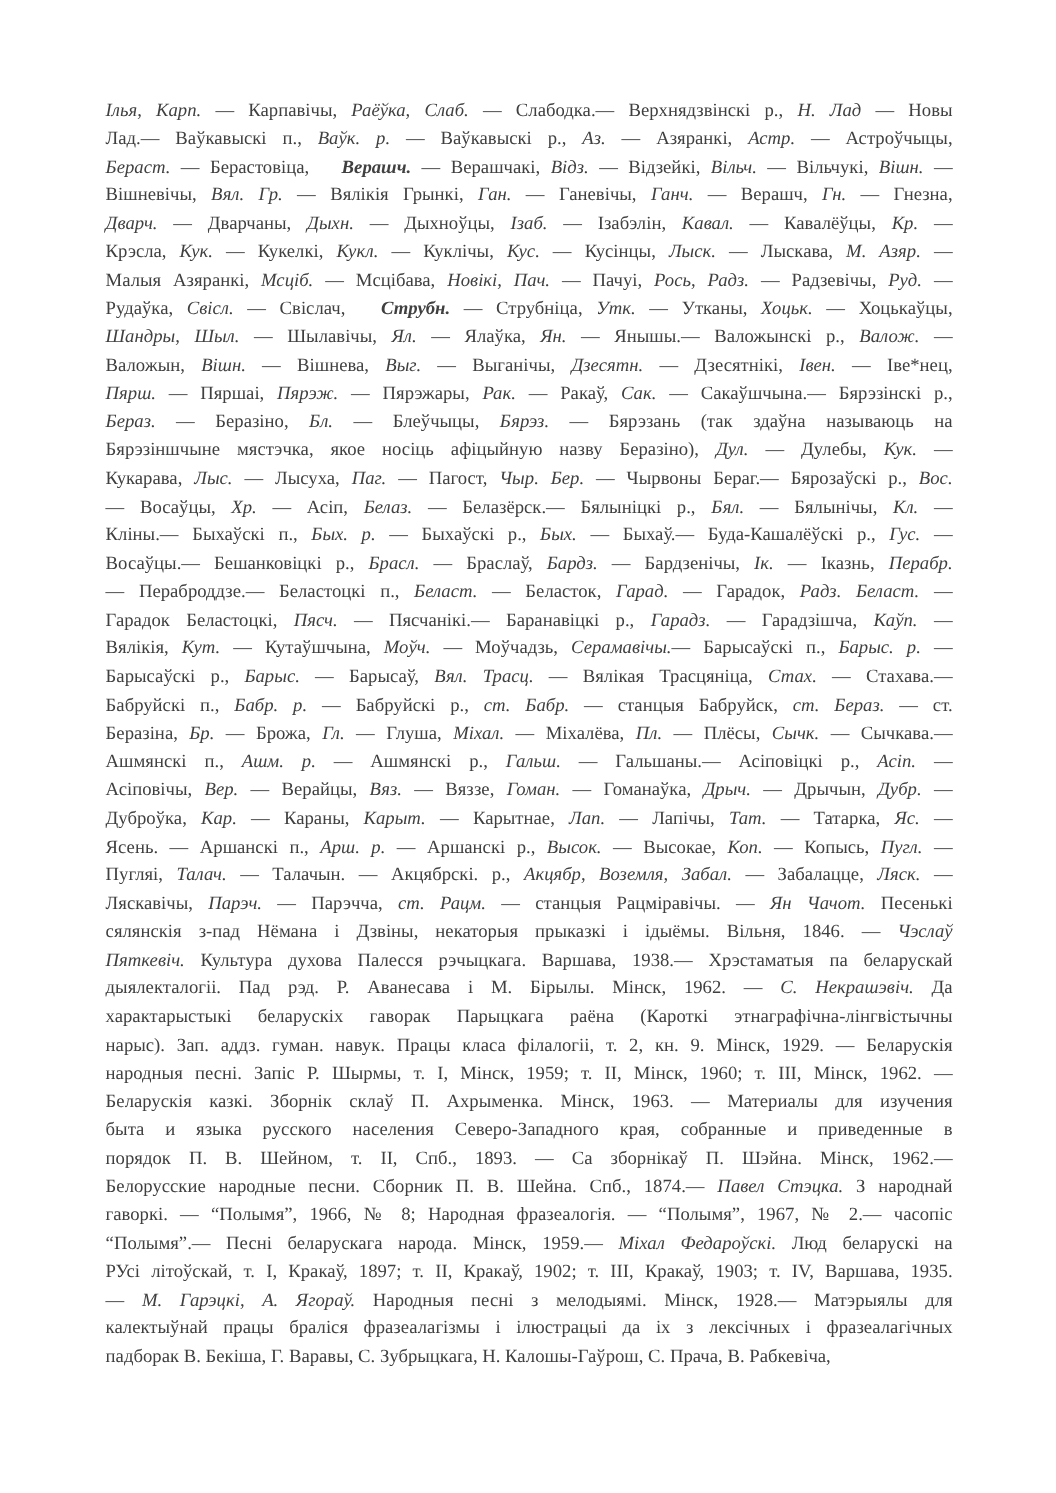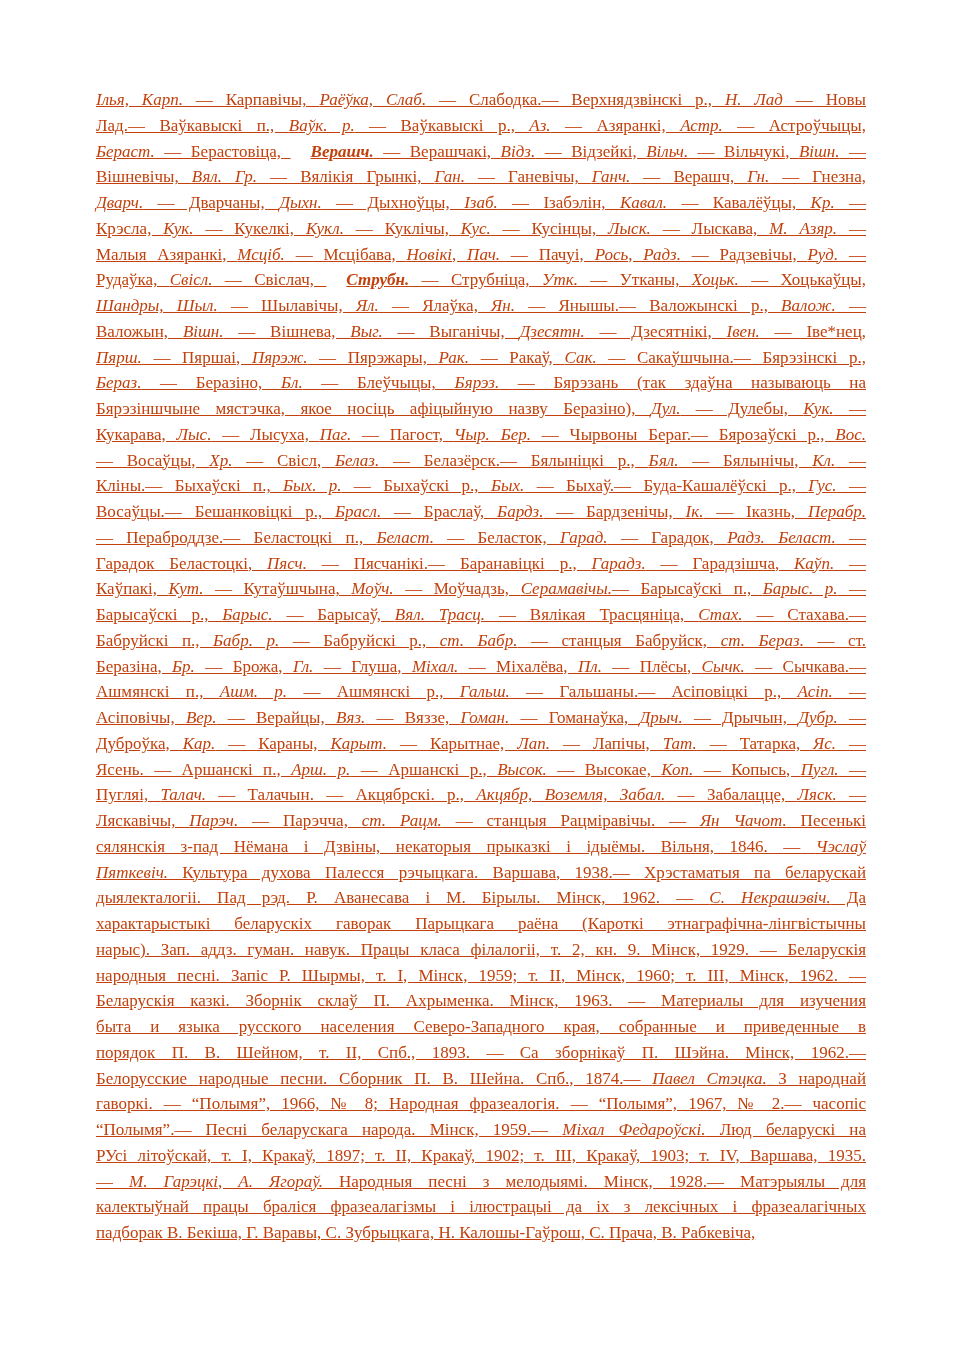--- a/index.html
+++ b/index.html
@@ -15,22 +15,21 @@
     overflow: hidden;
   }
   .text-block {
     position: absolute;
     left: 96px;
     top: 87px;
     width: 770px;
     font-family: "Liberation Serif", "DejaVu Serif", serif;
     font-size: 17px;
     line-height: 25.75px;
-    color: #c2410c;
-    text-decoration: underline;
+    color: #404040;
   }
   .line {
     text-align: justify;
     text-align-last: justify;
     white-space: normal;
   }
   .line.no-just {
     text-align: left;
     text-align-last: left;
   }
@@ -50,26 +49,26 @@
       <div class="line"><span class="it">Дварч.</span><span class="rm"> — Дварчаны, </span><span class="it">Дыхн.</span><span class="rm"> — Дыхноўцы, </span><span class="it">Ізаб.</span><span class="rm"> — Ізабэлін, </span><span class="it">Кавал.</span><span class="rm"> — Кавалёўцы, </span><span class="it">Кр.</span><span class="rm"> —</span></div>
       <div class="line"><span class="rm">Крэсла, </span><span class="it">Кук.</span><span class="rm"> — Кукелкі, </span><span class="it">Кукл.</span><span class="rm"> — Куклічы, </span><span class="it">Кус.</span><span class="rm"> — Кусінцы, </span><span class="it">Лыск.</span><span class="rm"> — Лыскава, </span><span class="it">М. Азяр.</span><span class="rm"> —</span></div>
       <div class="line"><span class="rm">Малыя Азяранкі, </span><span class="it">Мсціб.</span><span class="rm"> — Мсцібава, </span><span class="it">Новікі, Пач.</span><span class="rm"> — Пачуі, </span><span class="it">Рось, Радз.</span><span class="rm"> — Радзевічы, </span><span class="it">Руд.</span><span class="rm"> —</span></div>
       <div class="line"><span class="rm">Рудаўка, </span><span class="it">Свісл.</span><span class="rm"> — Свіслач, </span><span class="bit">Струбн.</span><span class="rm"> — Струбніца, </span><span class="it">Утк.</span><span class="rm"> — Утканы, </span><span class="it">Хоцьк.</span><span class="rm"> — Хоцькаўцы,</span></div>
       <div class="line"><span class="it">Шандры, Шыл.</span><span class="rm"> — Шылавічы, </span><span class="it">Ял.</span><span class="rm"> — Ялаўка, </span><span class="it">Ян.</span><span class="rm"> — Янышы.— Валожынскі р., </span><span class="it">Валож.</span><span class="rm"> —</span></div>
       <div class="line"><span class="rm">Валожын, </span><span class="it">Вішн.</span><span class="rm"> — Вішнева, </span><span class="it">Выг.</span><span class="rm"> — Выганічы, </span><span class="it">Дзесятн.</span><span class="rm"> — Дзесятнікі, </span><span class="it">Івен.</span><span class="rm"> — Іве*нец,</span></div>
       <div class="line"><span class="it">Пярш.</span><span class="rm"> — Пяршаі, </span><span class="it">Пярэж.</span><span class="rm"> — Пярэжары, </span><span class="it">Рак.</span><span class="rm"> — Ракаў, </span><span class="it">Сак.</span><span class="rm"> — Сакаўшчына.— Бярэзінскі р.,</span></div>
       <div class="line"><span class="it">Бераз.</span><span class="rm"> — Беразіно, </span><span class="it">Бл.</span><span class="rm"> — Блеўчыцы, </span><span class="it">Бярэз.</span><span class="rm"> — Бярэзань (так здаўна называюць на</span></div>
       <div class="line"><span class="rm">Бярэзіншчыне мястэчка, якое носіць афіцыйную назву Беразіно), </span><span class="it">Дул.</span><span class="rm"> — Дулебы, </span><span class="it">Кук.</span><span class="rm"> —</span></div>
       <div class="line"><span class="rm">Кукарава, </span><span class="it">Лыс.</span><span class="rm"> — Лысуха, </span><span class="it">Паг.</span><span class="rm"> — Пагост, </span><span class="it">Чыр. Бер.</span><span class="rm"> — Чырвоны Бераг.— Бярозаўскі р., </span><span class="it">Вос.</span></div>
-      <div class="line"><span class="rm">— Восаўцы, </span><span class="it">Хр.</span><span class="rm"> — Свісл, </span><span class="it">Белаз.</span><span class="rm"> — Белазёрск.— Бялыніцкі р., </span><span class="it">Бял.</span><span class="rm"> — Бялынічы, </span><span class="it">Кл.</span><span class="rm"> —</span></div>
+      <div class="line"><span class="rm">— Восаўцы, </span><span class="it">Хр.</span><span class="rm"> — Асіп, </span><span class="it">Белаз.</span><span class="rm"> — Белазёрск.— Бялыніцкі р., </span><span class="it">Бял.</span><span class="rm"> — Бялынічы, </span><span class="it">Кл.</span><span class="rm"> —</span></div>
       <div class="line"><span class="rm">Кліны.— Быхаўскі п., </span><span class="it">Бых. р.</span><span class="rm"> — Быхаўскі р., </span><span class="it">Бых.</span><span class="rm"> — Быхаў.— Буда-Кашалёўскі р., </span><span class="it">Гус.</span><span class="rm"> —</span></div>
       <div class="line"><span class="rm">Восаўцы.— Бешанковіцкі р., </span><span class="it">Брасл.</span><span class="rm"> — Браслаў, </span><span class="it">Бардз.</span><span class="rm"> — Бардзенічы, </span><span class="it">Ік.</span><span class="rm"> — Іказнь, </span><span class="it">Перабр.</span></div>
       <div class="line"><span class="rm">— Пераброддзе.— Беластоцкі п., </span><span class="it">Беласт.</span><span class="rm"> — Беласток, </span><span class="it">Гарад.</span><span class="rm"> — Гарадок, </span><span class="it">Радз. Беласт.</span><span class="rm"> —</span></div>
       <div class="line"><span class="rm">Гарадок Беластоцкі, </span><span class="it">Пясч.</span><span class="rm"> — Пясчанікі.— Баранавіцкі р., </span><span class="it">Гарадз.</span><span class="rm"> — Гарадзішча, </span><span class="it">Каўп.</span><span class="rm"> —</span></div>
-      <div class="line"><span class="rm">Каўпакі, </span><span class="it">Кут.</span><span class="rm"> — Кутаўшчына, </span><span class="it">Моўч.</span><span class="rm"> — Моўчадзь, </span><span class="it">Серамавічы.</span><span class="rm">— Барысаўскі п., </span><span class="it">Барыс. р.</span><span class="rm"> —</span></div>
+      <div class="line"><span class="rm">Вялікія, </span><span class="it">Кут.</span><span class="rm"> — Кутаўшчына, </span><span class="it">Моўч.</span><span class="rm"> — Моўчадзь, </span><span class="it">Серамавічы.</span><span class="rm">— Барысаўскі п., </span><span class="it">Барыс. р.</span><span class="rm"> —</span></div>
       <div class="line"><span class="rm">Барысаўскі р., </span><span class="it">Барыс.</span><span class="rm"> — Барысаў, </span><span class="it">Вял. Трасц.</span><span class="rm"> — Вялікая Трасцяніца, </span><span class="it">Стах.</span><span class="rm"> — Стахава.—</span></div>
       <div class="line"><span class="rm">Бабруйскі п., </span><span class="it">Бабр. р.</span><span class="rm"> — Бабруйскі р., </span><span class="it">ст. Бабр.</span><span class="rm"> — станцыя Бабруйск, </span><span class="it">ст. Бераз.</span><span class="rm"> — ст.</span></div>
       <div class="line"><span class="rm">Беразіна, </span><span class="it">Бр.</span><span class="rm"> — Брожа, </span><span class="it">Гл.</span><span class="rm"> — Глуша, </span><span class="it">Міхал.</span><span class="rm"> — Міхалёва, </span><span class="it">Пл.</span><span class="rm"> — Плёсы, </span><span class="it">Сычк.</span><span class="rm"> — Сычкава.—</span></div>
       <div class="line"><span class="rm">Ашмянскі п., </span><span class="it">Ашм. р.</span><span class="rm"> — Ашмянскі р., </span><span class="it">Гальш.</span><span class="rm"> — Гальшаны.— Асіповіцкі р., </span><span class="it">Асіп.</span><span class="rm"> —</span></div>
       <div class="line"><span class="rm">Асіповічы, </span><span class="it">Вер.</span><span class="rm"> — Верайцы, </span><span class="it">Вяз.</span><span class="rm"> — Вяззе, </span><span class="it">Гоман.</span><span class="rm"> — Гоманаўка, </span><span class="it">Дрыч.</span><span class="rm"> — Дрычын, </span><span class="it">Дубр.</span><span class="rm"> —</span></div>
       <div class="line"><span class="rm">Дуброўка, </span><span class="it">Кар.</span><span class="rm"> — Караны, </span><span class="it">Карыт.</span><span class="rm"> — Карытнае, </span><span class="it">Лап.</span><span class="rm"> — Лапічы, </span><span class="it">Тат.</span><span class="rm"> — Татарка, </span><span class="it">Яс.</span><span class="rm"> —</span></div>
       <div class="line"><span class="rm">Ясень. — Аршанскі п., </span><span class="it">Арш. р.</span><span class="rm"> — Аршанскі р., </span><span class="it">Высок.</span><span class="rm"> — Высокае, </span><span class="it">Коп.</span><span class="rm"> — Копысь, </span><span class="it">Пугл.</span><span class="rm"> —</span></div>
       <div class="line"><span class="rm">Пугляі, </span><span class="it">Талач.</span><span class="rm"> — Талачын. — Акцябрскі. р., </span><span class="it">Акцябр, Воземля, Забал.</span><span class="rm"> — Забалацце, </span><span class="it">Ляск.</span><span class="rm"> —</span></div>
       <div class="line"><span class="rm">Ляскавічы, </span><span class="it">Парэч.</span><span class="rm"> — Парэчча, </span><span class="it">ст. Рацм.</span><span class="rm"> — станцыя Рацміравічы. — </span><span class="it">Ян Чачот.</span><span class="rm"> Песенькі</span></div>
       <div class="line"><span class="rm">сялянскія з-пад Нёмана і Дзвіны, некаторыя прыказкі і ідыёмы. Вільня, 1846. — </span><span class="it">Чэслаў</span></div>

